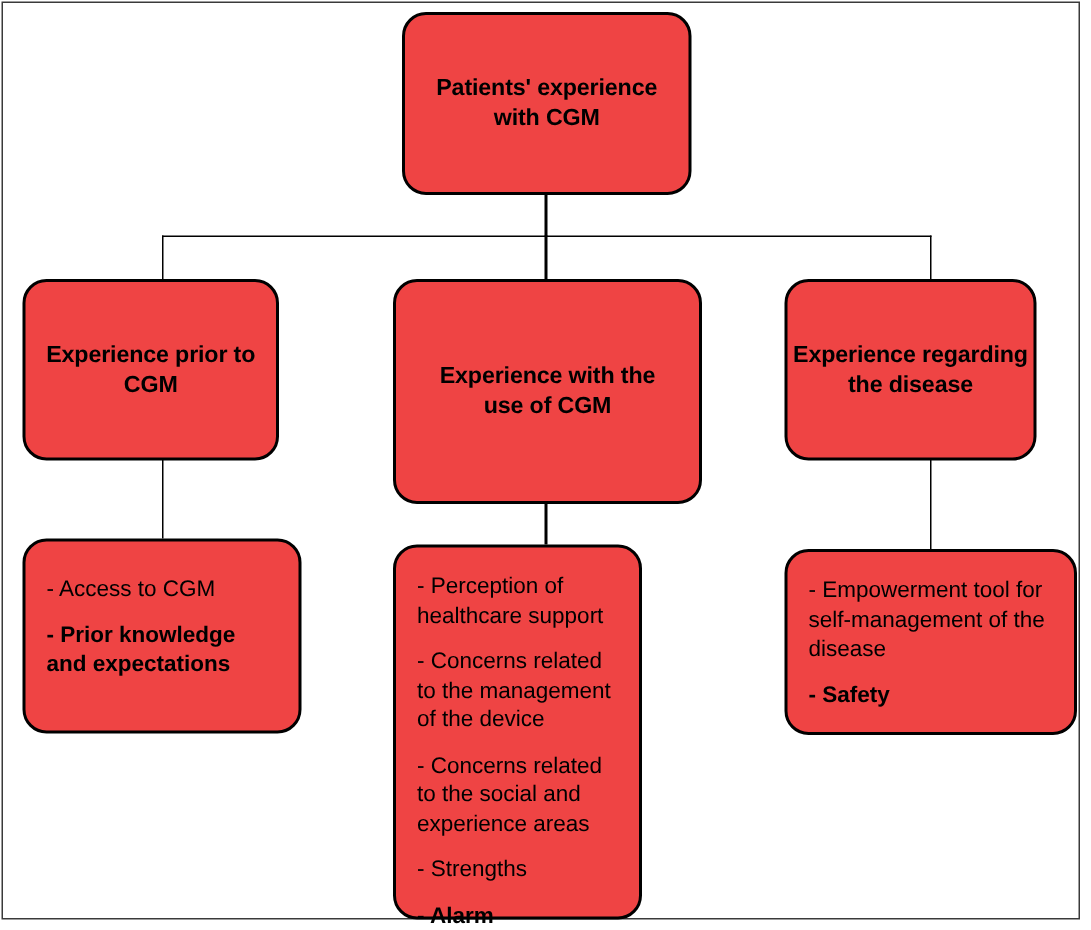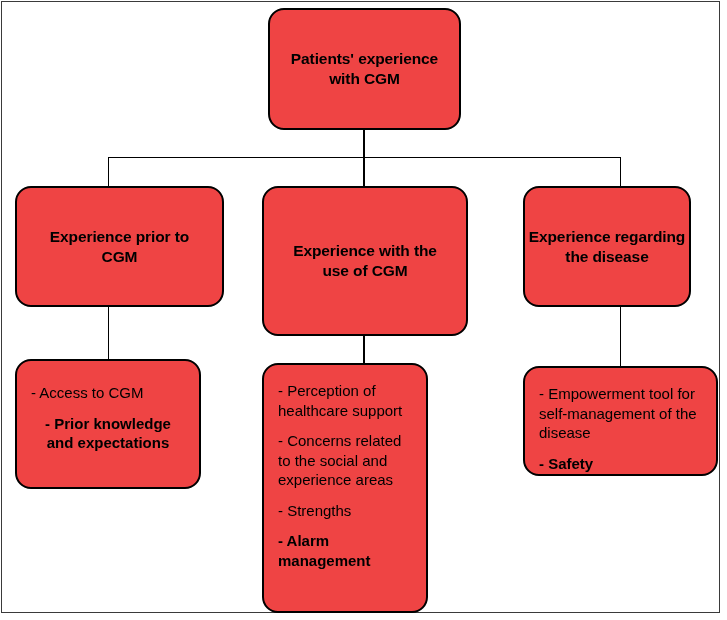--- a/index.html
+++ b/index.html
@@ -88,45 +88,46 @@
 
   <div class="line vline" style="left:107.5px; top:306px; height:53px;"></div>
   <div class="line vline" style="left:363px; top:306px; height:57px;"></div>
   <div class="line vline" style="left:619.5px; top:306px; height:60px;"></div>
 
   <div class="node head" style="left:268px; top:8px; width:193px; height:122px;">
     <span class="title-line">Patients' experience</span>
     <span class="title-line">with CGM</span>
   </div>
 
-  <div class="node head" style="left:15px; top:186px; width:209px; height:121px;">
+  <div class="node head" style="left:15px; top:186px; width:171px; height:121px;">
     <span class="title-line">Experience prior to</span>
     <span class="title-line">CGM</span>
   </div>
 
   <div class="node head" style="left:262px; top:186px; width:206px; height:150px;">
     <span class="title-line">Experience with the</span>
     <span class="title-line">use of CGM</span>
   </div>
 
   <div class="node head" style="left:523px; top:186px; width:168px; height:121px;">
     <span class="title-line">Experience regarding</span>
     <span class="title-line">the disease</span>
   </div>
 
-  <div class="node leaf" style="left:15px; top:359px; width:186px; height:130px; padding-top:22px;text-align:center;">
+  <div class="node leaf" style="left:15px; top:359px; width:186px; height:130px; padding-top:22px;">
     <span class="bullet">- Access to CGM</span>
     <span class="bullet">- Prior knowledge and expectations</span>
   </div>
 
   <div class="node leaf" style="left:262px; top:363px; width:166px; height:250px;">
     <span class="bullet">- Perception of healthcare support</span>
+    <span class="bullet">- Concerns related to the management of the device</span>
     <span class="bullet">- Concerns related to the social and experience areas</span>
     <span class="bullet">- Strengths</span>
     <span class="bullet">- Alarm management</span>
   </div>
 
-  <div class="node leaf" style="left:523px; top:366px; width:195px; height:110px;">
+  <div class="node leaf" style="left:523px; top:366px; width:195px; height:124px;">
     <span class="bullet">- Empowerment tool for self-management of the disease</span>
     <span class="bullet">- Safety</span>
   </div>
 
 </div>
 
 </body></html>

